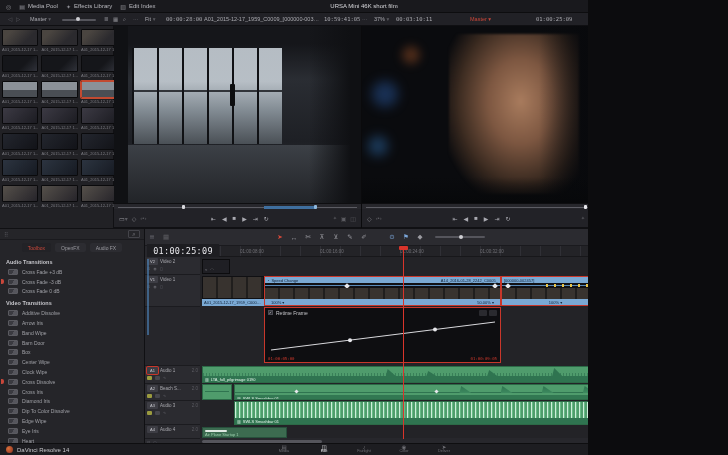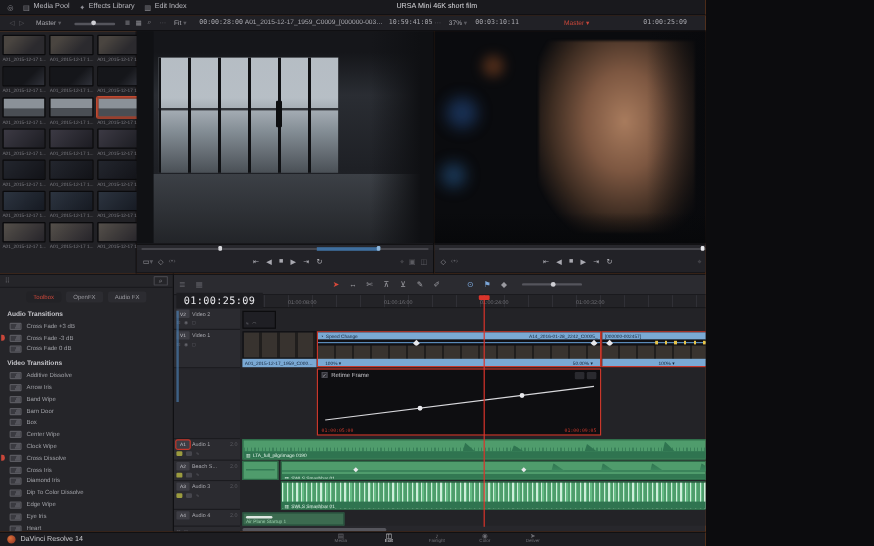--- a/index.html
+++ b/index.html
@@ -1,17 +1,17 @@
 <!DOCTYPE html>
 <html><head>
 <meta charset="utf-8">
 <style>
 *{margin:0;padding:0;box-sizing:border-box}
 html,body{background:#0c0c0e}
-.app{position:relative;width:588px;height:455px;background:#f97316;overflow:hidden;
+.app{position:relative;width:588px;height:455px;background:#4d7c0f;overflow:hidden;
  font-family:"Liberation Sans",sans-serif;color:#c8c8cc;font-size:6px}
 .abs{position:absolute}
 .r{display:flex;align-items:center}
 .mono{font-family:"DejaVu Sans Mono",monospace}
 .dim{color:#8a8a90}.faint{color:#5b5b61}
 .nowrap{white-space:nowrap;overflow:hidden;text-overflow:ellipsis}
 
 #topbar{position:absolute;top:0;left:0;width:728px;height:13px;background:#19191d;border-bottom:1px solid #0d0d0f;display:flex;align-items:center;gap:8px;padding:0 6px;font-size:6px}
 .tbtn{display:flex;align-items:center;gap:3px;color:#b9b9bf}
 .tbtn .ic{color:#8f8f96;font-size:6px}

